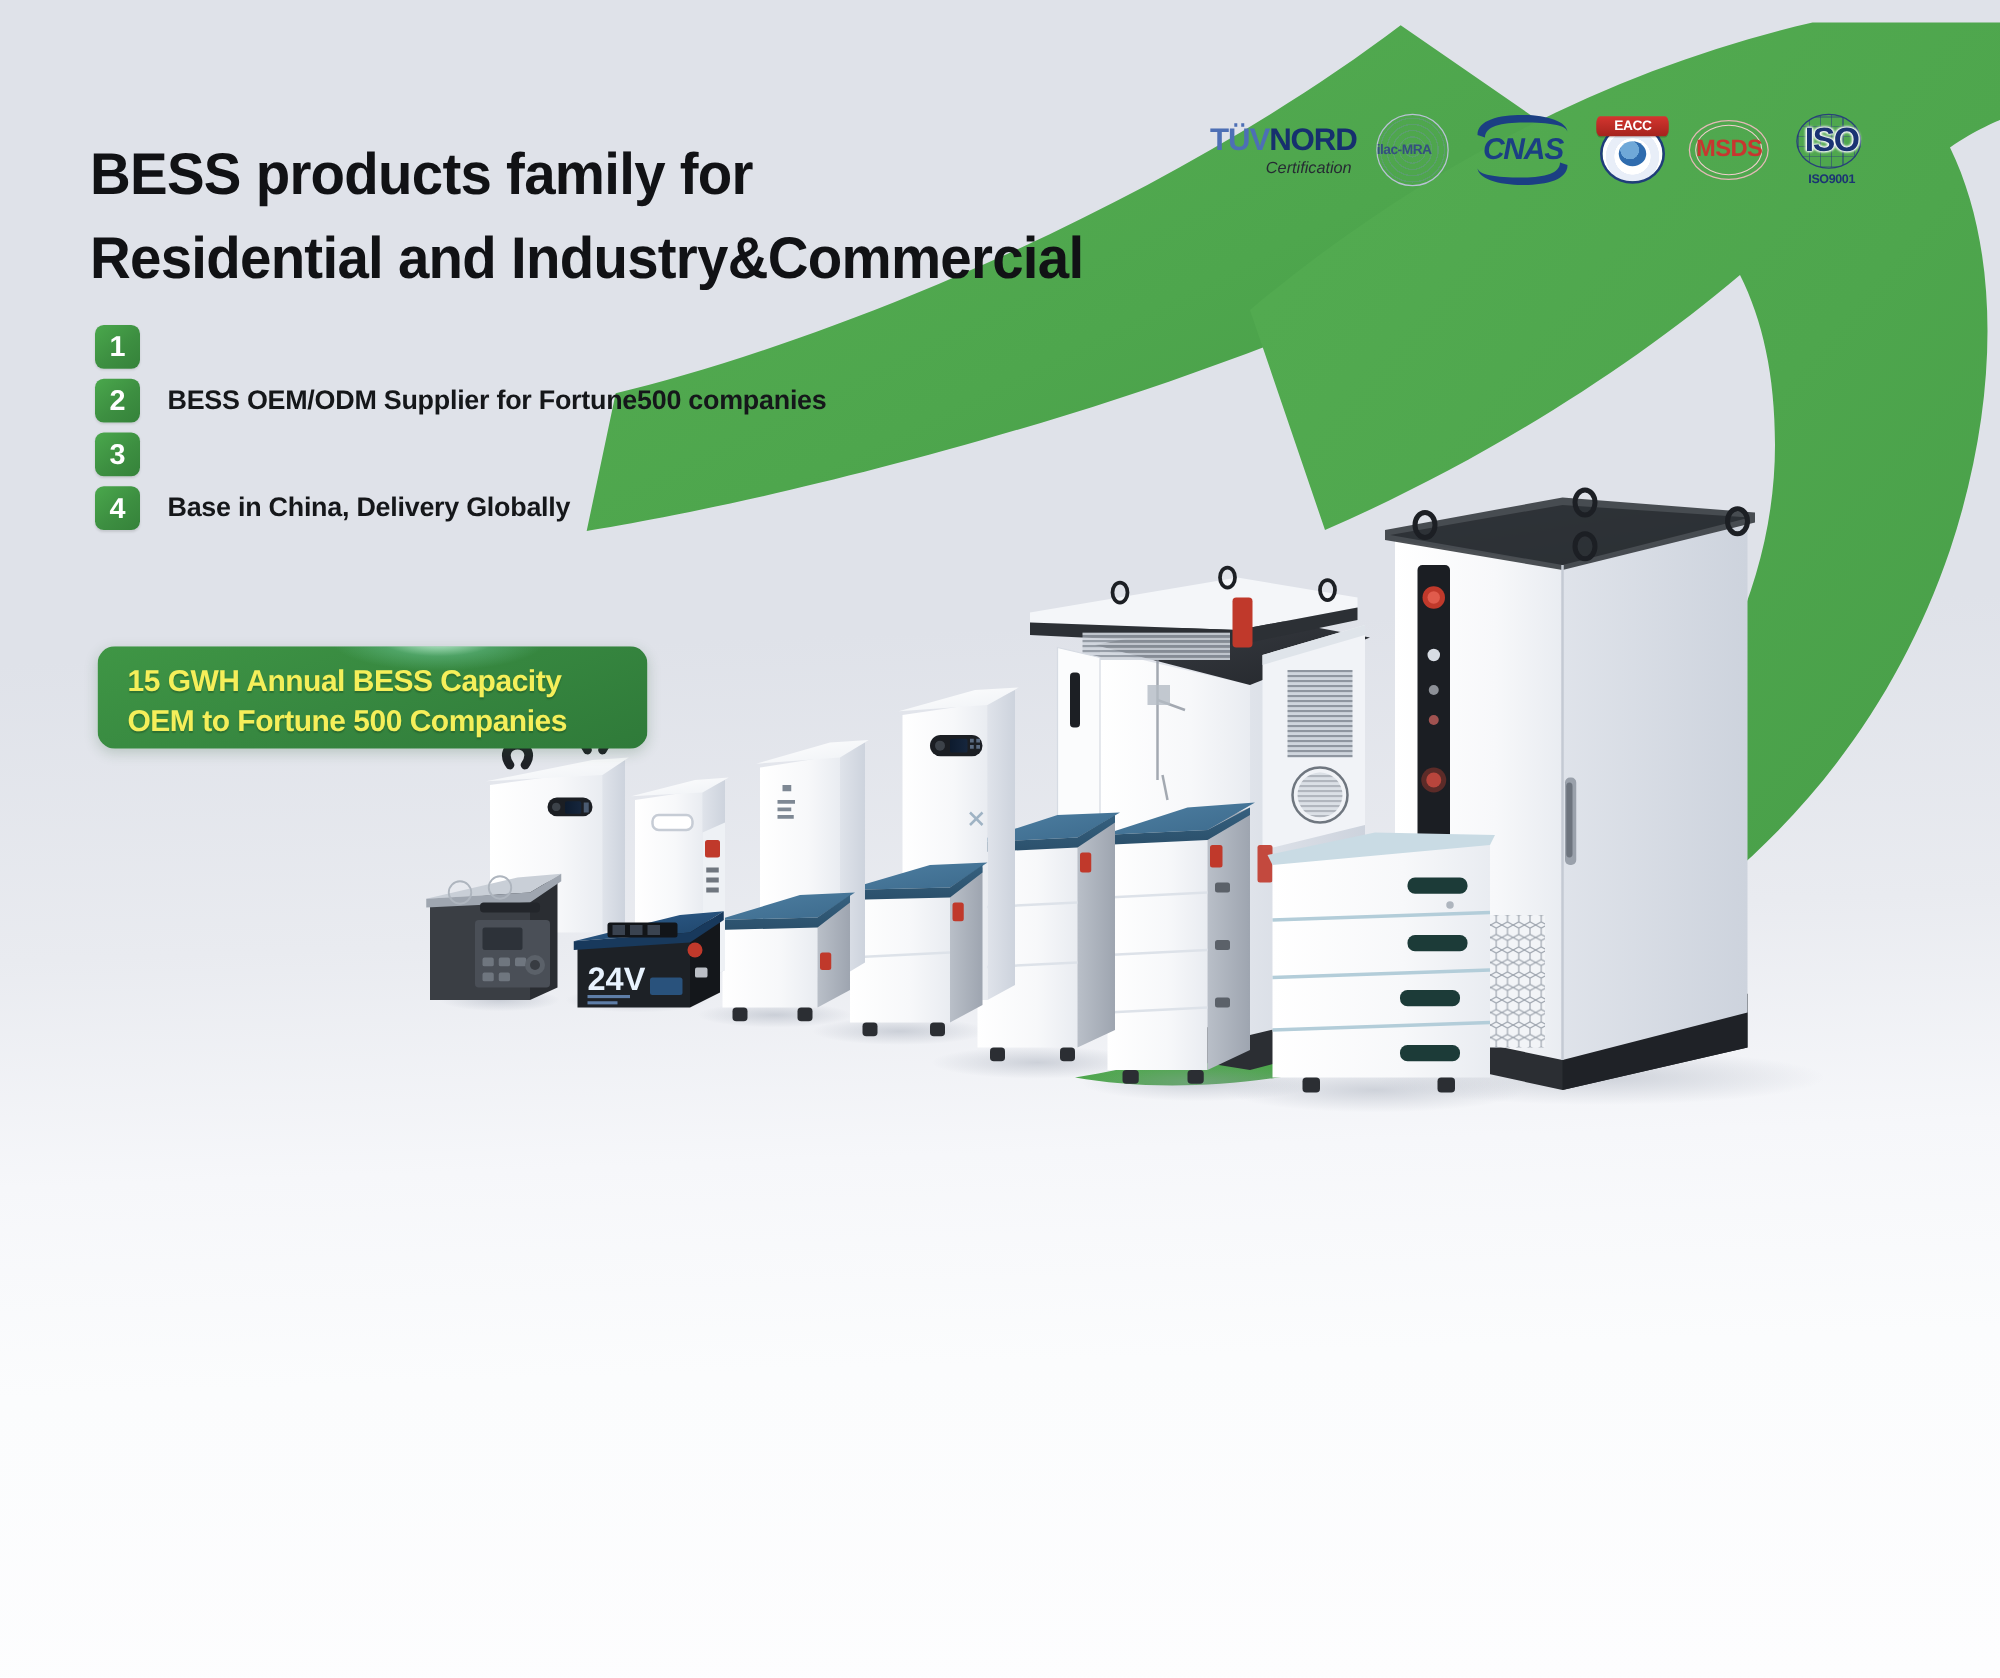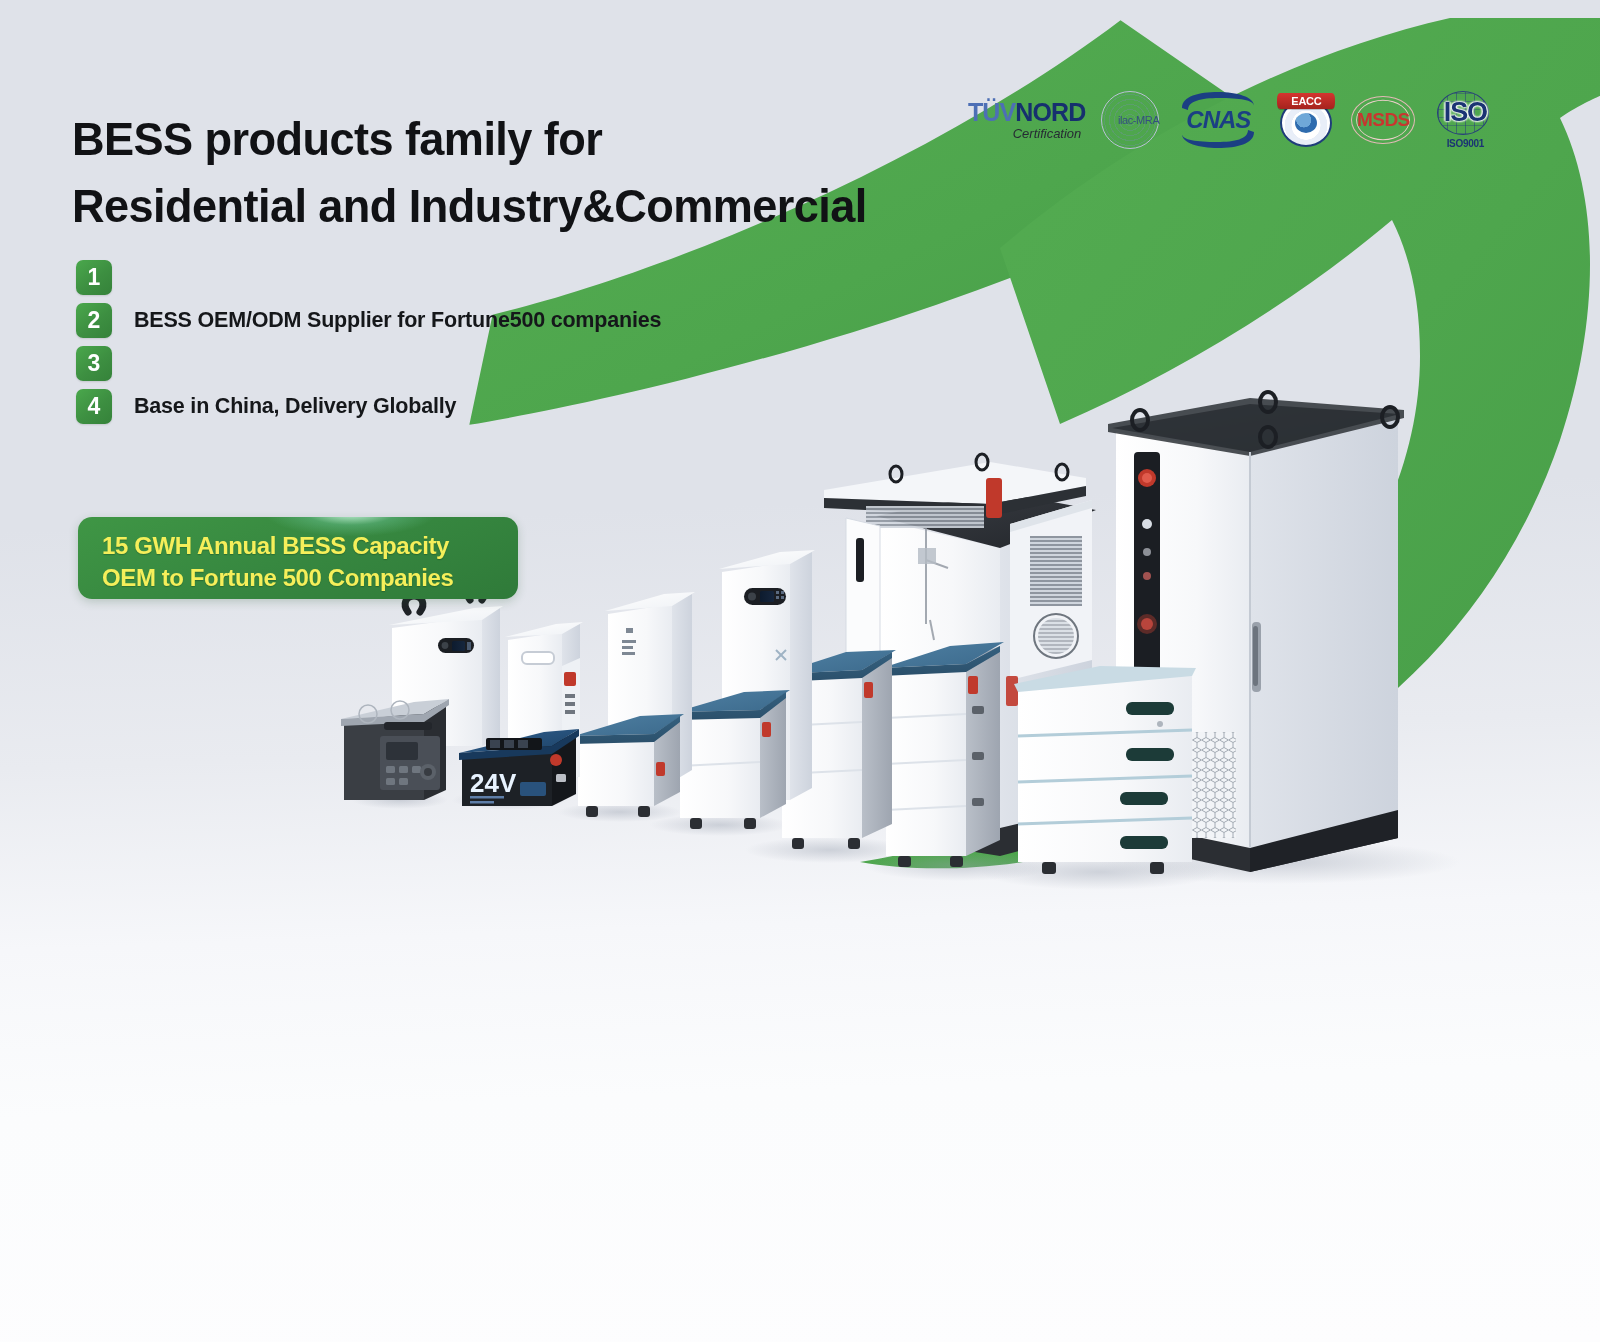--- a/index.html
+++ b/index.html
@@ -90,22 +90,22 @@
   .ilac .ring {
     position: absolute; inset: 0;
     border-radius: 50%;
     border: 1px solid #b9c2d6;
     background:
       repeating-radial-gradient(circle at 50% 50%, rgba(120,140,180,.30) 0 1px, rgba(255,255,255,0) 1px 5px);
   }
   .ilac .lbl {
     position: absolute; left: 0; right: 0; top: 50%;
     transform: translateY(-50%);
-    text-align: right;
-    font-size: 11px; font-weight: 400; color: #34507f;
+    text-align: left;
+    font-size: 11px; font-weight: 700; color: #34507f;
     letter-spacing: -0.4px;
   }
 
   .cnas { position: relative; width: 86px; height: 56px; }
   .cnas svg { position: absolute; left: 0; top: 0; }
   .cnas .txt {
     position: absolute; left: 0; right: 0; top: 14px;
     text-align: center;
     font-size: 24px; font-weight: 800; font-style: italic;
     color: #1b3f83; letter-spacing: -1px;

